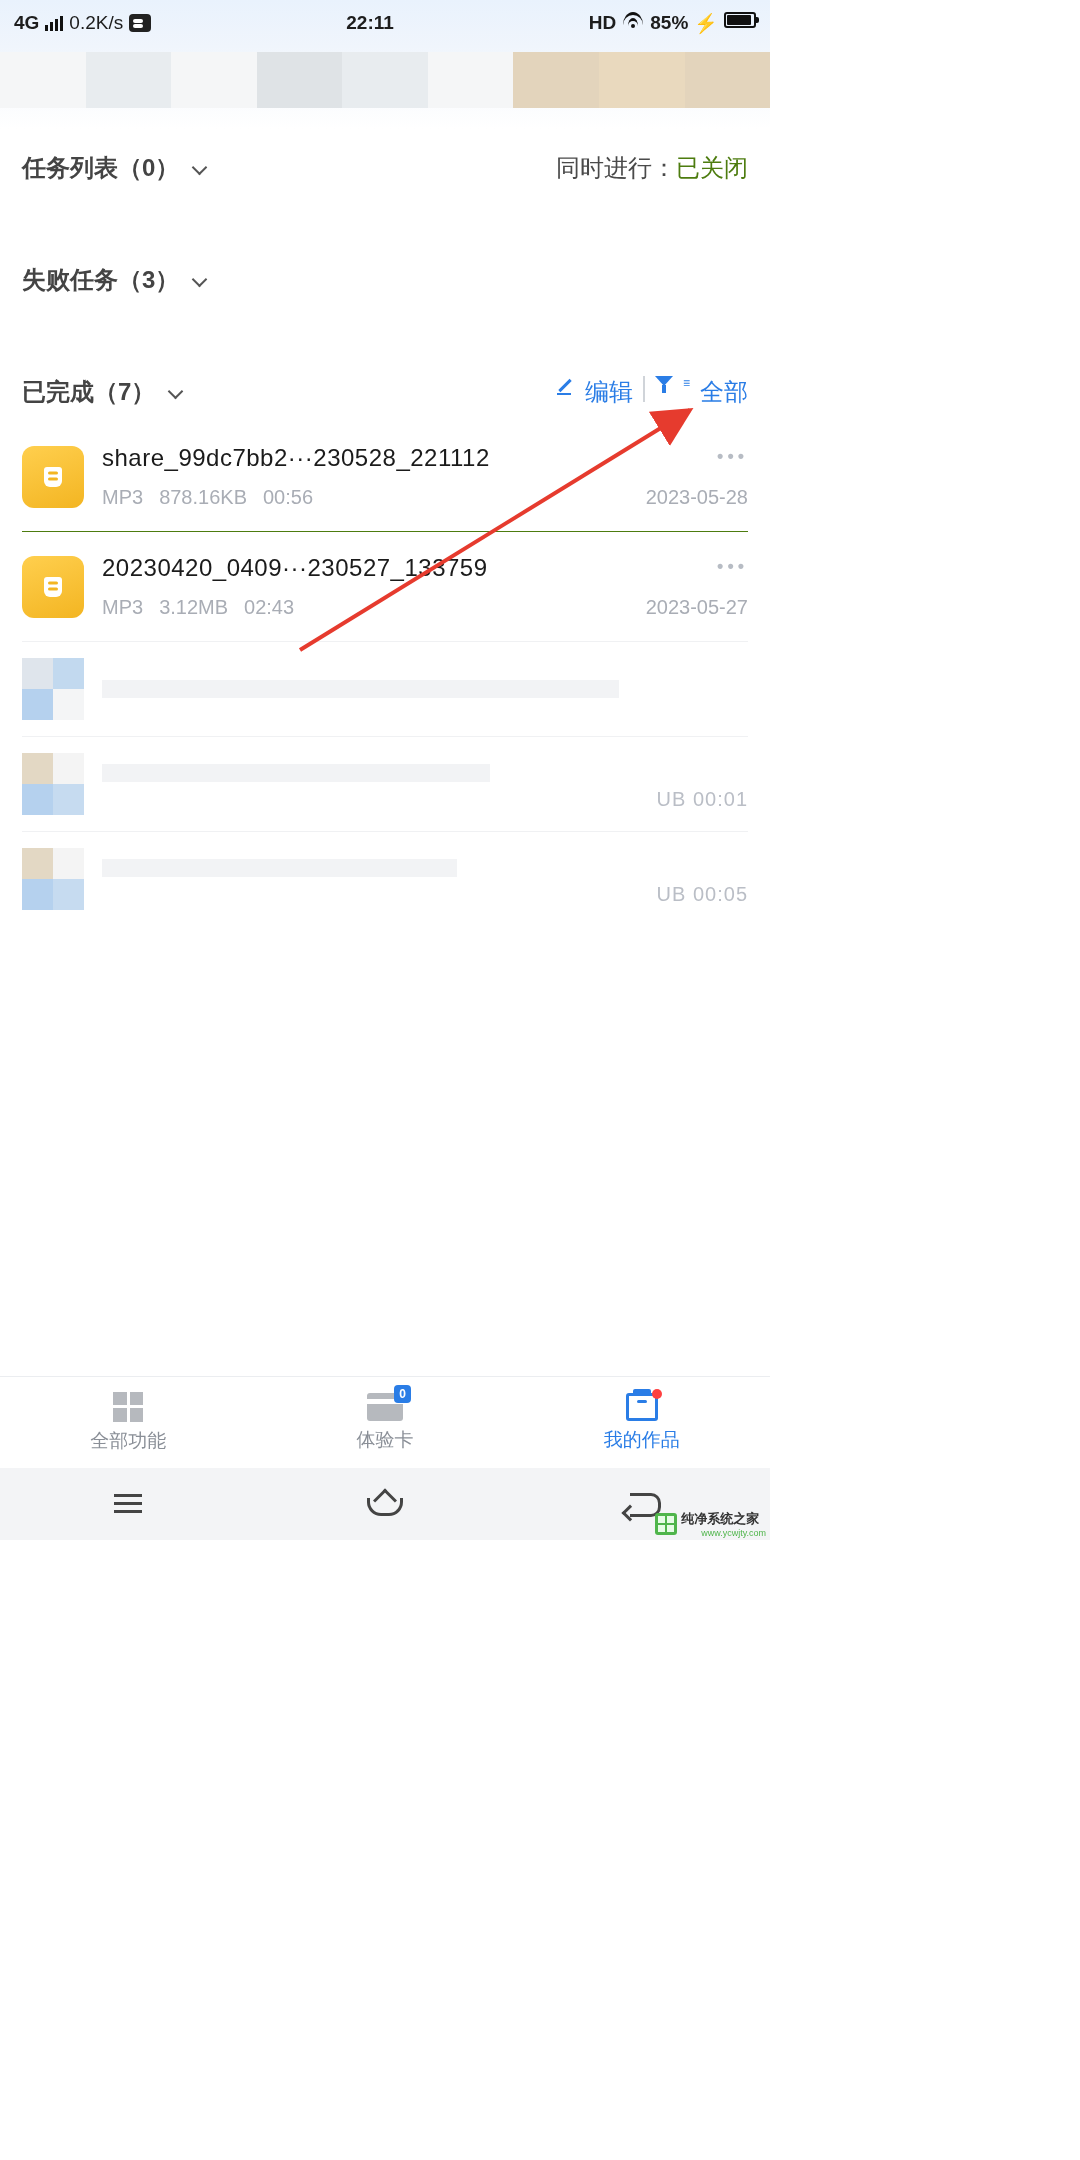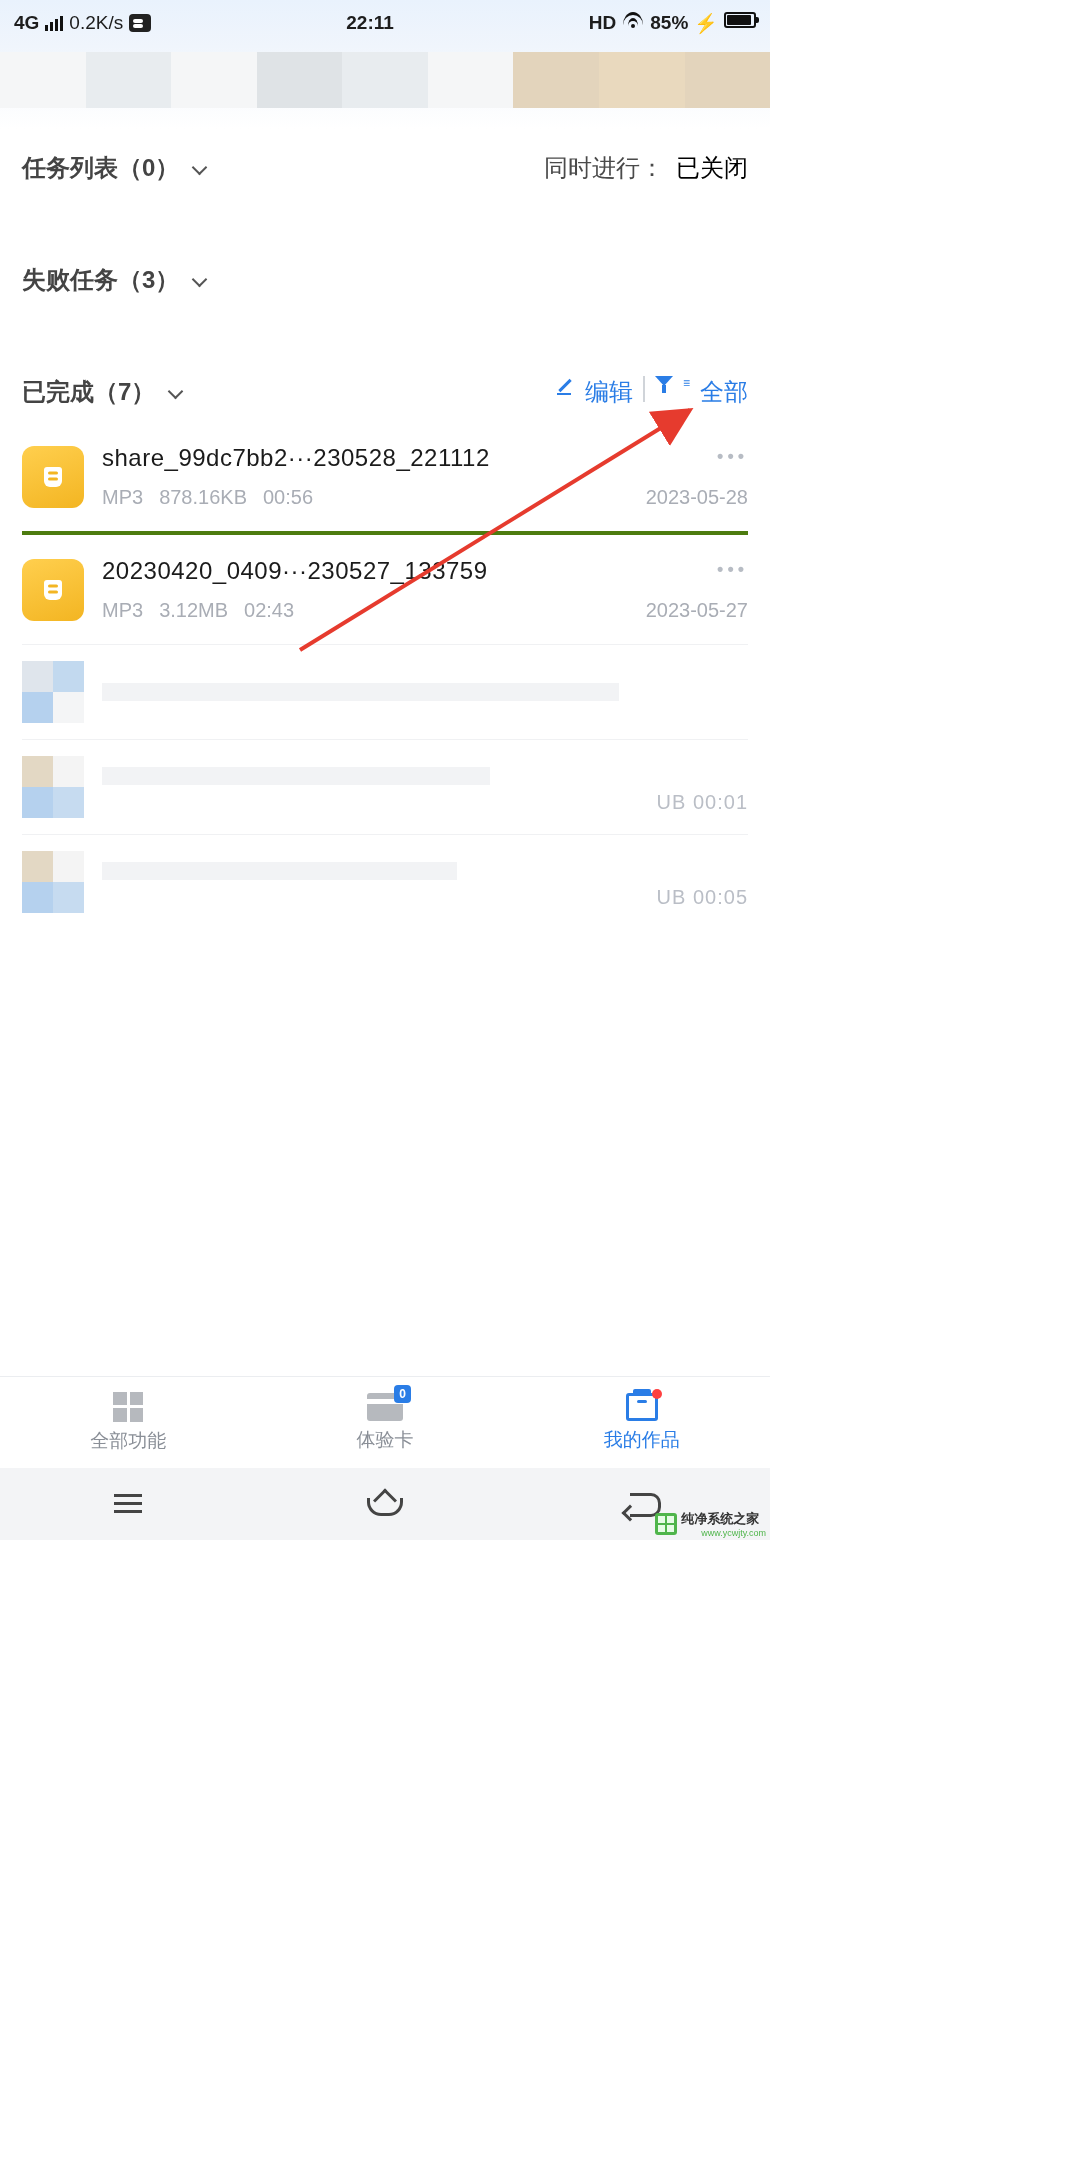--- a/index.html
+++ b/index.html
@@ -63,41 +63,41 @@
   display: flex;
   align-items: center;
   padding: 12px 22px;
   min-height: 60px;
 }
 .sec-label { font-size: 24px; color: #444; font-weight: 700; }
 .chev { margin-left: 10px; position: relative; width: 22px; height: 22px; }
 .chev::before { content: ""; position: absolute; top: 5px; left: 5px; width: 9px; height: 9px; border-right: 2px solid #555; border-bottom: 2px solid #555; transform: rotate(45deg); }
 .spacer { flex: 1; }
 .concurrent-label { font-size: 24px; color: #4a4a4a; }
-.concurrent-value { font-size: 24px; color: #000000; margin-left: 12px; }
+.concurrent-value { font-size: 24px; color: #4d7c0f; margin-left: 0; }
 
 .actions { display:flex; align-items:flex-start; gap:10px; color:#2a7de6; font-size:24px; }
 .pencil-ic { width:20px; height:20px; position:relative; }
 .pencil-ic::before { content:""; position:absolute; width:16px; height:3px; background:#2a7de6; transform:rotate(-45deg); top:8px; left:2px; }
 .pencil-ic::after { content:""; position:absolute; width:14px; height:2px; background:#2a7de6; bottom:1px; left:2px; }
 .divider-v { width:2px; height:26px; background:#d0d4d9; }
 .funnel-ic { width:18px; height:18px; position:relative; }
 .funnel-ic::before { content:""; position:absolute; width:0; height:0; border-left:9px solid transparent; border-right:9px solid transparent; border-top:10px solid #2a7de6; top:0; left:0; }
 .funnel-ic::after { content:""; position:absolute; width:4px; height:8px; background:#2a7de6; left:7px; top:9px; }
 
 
 .file-list { padding: 0 22px; }
 .file-item {
   display: flex;
   align-items: center;
   padding: 22px 0 22px 0;
   gap: 18px;
   position: relative;
 }
-.file-item + .file-item { border-top: 4px solid #4d7c0f; }
+.file-item + .file-item { border-top: 1px solid #4d7c0f; }
 .file-icon {
   width: 62px; height: 62px;
   border-radius: 12px;
   background: linear-gradient(160deg, #ffcf4e, #f3b522);
   position: relative;
   flex-shrink: 0;
 }
 .file-icon::before {
   content:"";
   position:absolute;

